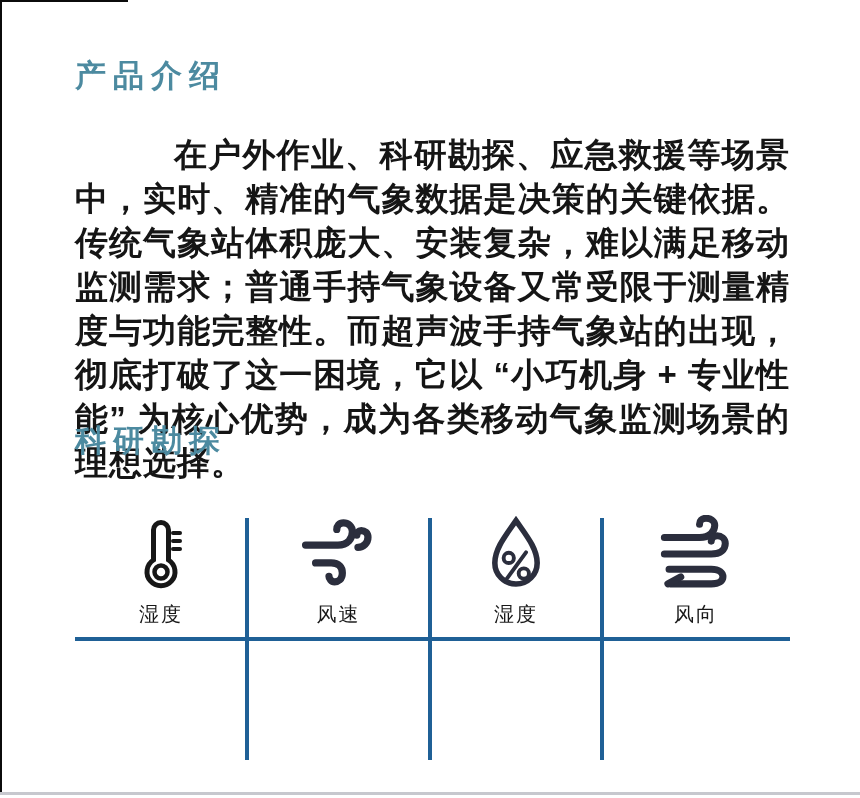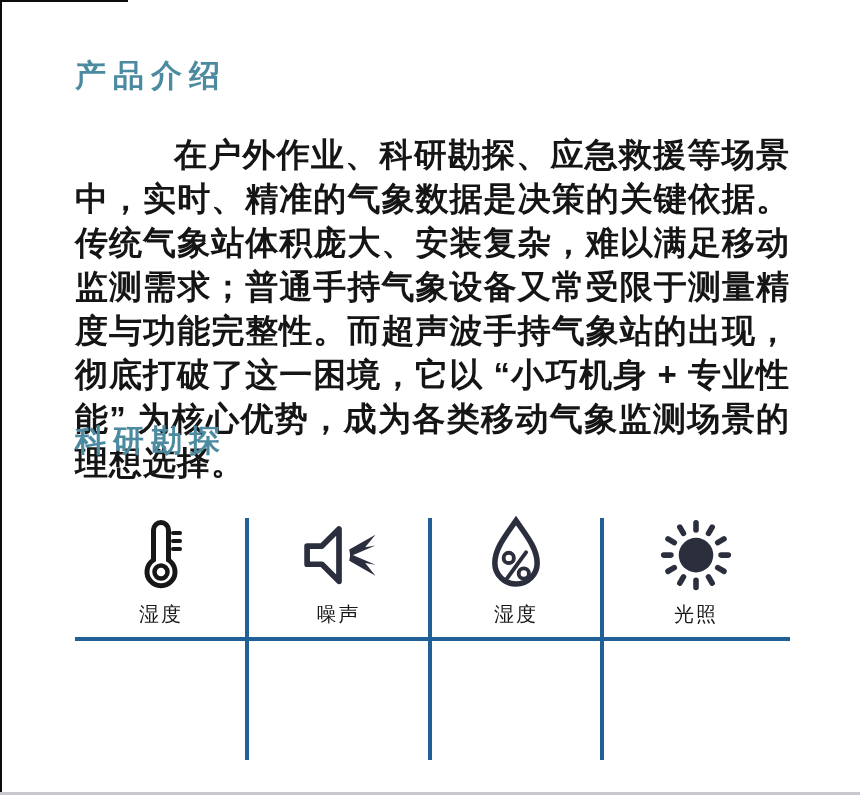--- a/index.html
+++ b/index.html
@@ -77,71 +77,62 @@
           <g class="ink-black-stroke" stroke-width="4" stroke-linecap="round">
             <path d="M47,15 h7"></path>
               <path d="M47,23 h7"></path>
               <path d="M47,31 h7"></path>
           </g>
         </svg>
       </span>
       <span class="label">湿度</span>
     </div>
 
-
-
     <div class="cell">
       <span class="icon-wrap">
-        <svg width="82" height="78" viewBox="0 0 72 66">
-          <path class="ink-navy-stroke" stroke-width="5" stroke-linejoin="round" d="M8,26 H21 L36,11 V57 L21,42 H8 Z"></path>
-          <g class="ink-navy-fill">
-            <path d="M45,29 L68,16 L59,27 L68,25.5 L46,35 Z"></path>
-            <path d="M45,37 L68,50 L59,39 L68,40.5 L46,31 Z" transform="translate(0,2)"></path>
+        <svg width="78" height="74" viewBox="0 0 70 66">
+          <g class="ink-navy-stroke" stroke-width="6.5" stroke-linecap="round">
+            <path d="M5,25 H34 C43,25 47,19 47,13 C47,8 43,5 39,5 C35,5 33,8 33,11"></path>
+            <path d="M52,27 C57,27 61,23 61,18 C61,14 58,12 55,12 C52.4,12 51,14 51,16"></path>
+            <path d="M14,41 H28 C35,41 38,45 38,50 C38,56 34,58 31,58 C28,58 26,55 26,53"></path>
           </g>
         </svg>
       </span>
-      <span class="label">噪声</span>
+      <span class="label">风速</span>
     </div>
+
+
 
     <div class="cell">
       <span class="icon-wrap">
         <svg width="78" height="80" viewBox="0 0 70 70">
           <path class="ink-navy-stroke" stroke-width="5" d="M35,5 C26,18 16,30 16,43 a19,19 0 0 0 38,0 C54,30 44,18 35,5 Z"></path>
           <circle class="ink-navy-stroke" stroke-width="3.5" cx="28.5" cy="38.5" r="4.6"></circle>
           <circle class="ink-navy-stroke" stroke-width="3.5" cx="42" cy="52.5" r="4.6"></circle>
           <path class="ink-navy-stroke" stroke-width="3.5" stroke-linecap="round" d="M44,33.5 L26.5,57.5"></path>
         </svg>
       </span>
       <span class="label">湿度</span>
     </div>
 
-
-
     <div class="cell">
       <span class="icon-wrap">
-        <svg width="80" height="78" viewBox="0 0 70 70">
-          <circle class="ink-navy-fill" cx="35" cy="36" r="15.5"></circle>
-          <g class="ink-navy-stroke" stroke-width="5" stroke-linecap="round">
-            <line x1="35" y1="7" x2="35" y2="13.5"></line>
-            <line x1="35" y1="7" x2="35" y2="13.5" transform="rotate(30 35 36)"></line>
-            <line x1="35" y1="7" x2="35" y2="13.5" transform="rotate(60 35 36)"></line>
-            <line x1="35" y1="7" x2="35" y2="13.5" transform="rotate(90 35 36)"></line>
-            <line x1="35" y1="7" x2="35" y2="13.5" transform="rotate(120 35 36)"></line>
-            <line x1="35" y1="7" x2="35" y2="13.5" transform="rotate(150 35 36)"></line>
-            <line x1="35" y1="7" x2="35" y2="13.5" transform="rotate(180 35 36)"></line>
-            <line x1="35" y1="7" x2="35" y2="13.5" transform="rotate(210 35 36)"></line>
-            <line x1="35" y1="7" x2="35" y2="13.5" transform="rotate(240 35 36)"></line>
-            <line x1="35" y1="7" x2="35" y2="13.5" transform="rotate(270 35 36)"></line>
-            <line x1="35" y1="7" x2="35" y2="13.5" transform="rotate(300 35 36)"></line>
-            <line x1="35" y1="7" x2="35" y2="13.5" transform="rotate(330 35 36)"></line>
+        <svg width="82" height="78" viewBox="0 0 70 66">
+          <g class="ink-navy-stroke" stroke-width="6" stroke-linecap="round">
+            <path d="M8,19 H38 C47,19 51,13.5 51,8.5 C51,4.5 47,2.5 43.5,2.5 C40,2.5 38,5 38,7.5"></path>
+            <path d="M8,33 H48 C56,33 60,29 60,24 C60,20 56.5,17.5 53,17.5 C49.8,17.5 48,20 48,22"></path>
+            <path d="M12,46 H48 C55,46 58,49 58,52.5 C58,56 55,58.5 48,58.5 H13"></path>
+            <path d="M22,52.5 L11,58.5"></path>
           </g>
         </svg>
       </span>
-      <span class="label">光照</span>
+      <span class="label">风向</span>
     </div>
+
+
 
     <div class="divider-v v1"></div>
     <div class="divider-v v2"></div>
     <div class="divider-v v3"></div>
     <div class="divider-h"></div>
   </div>
 
 </div>
 
 </body></html>

